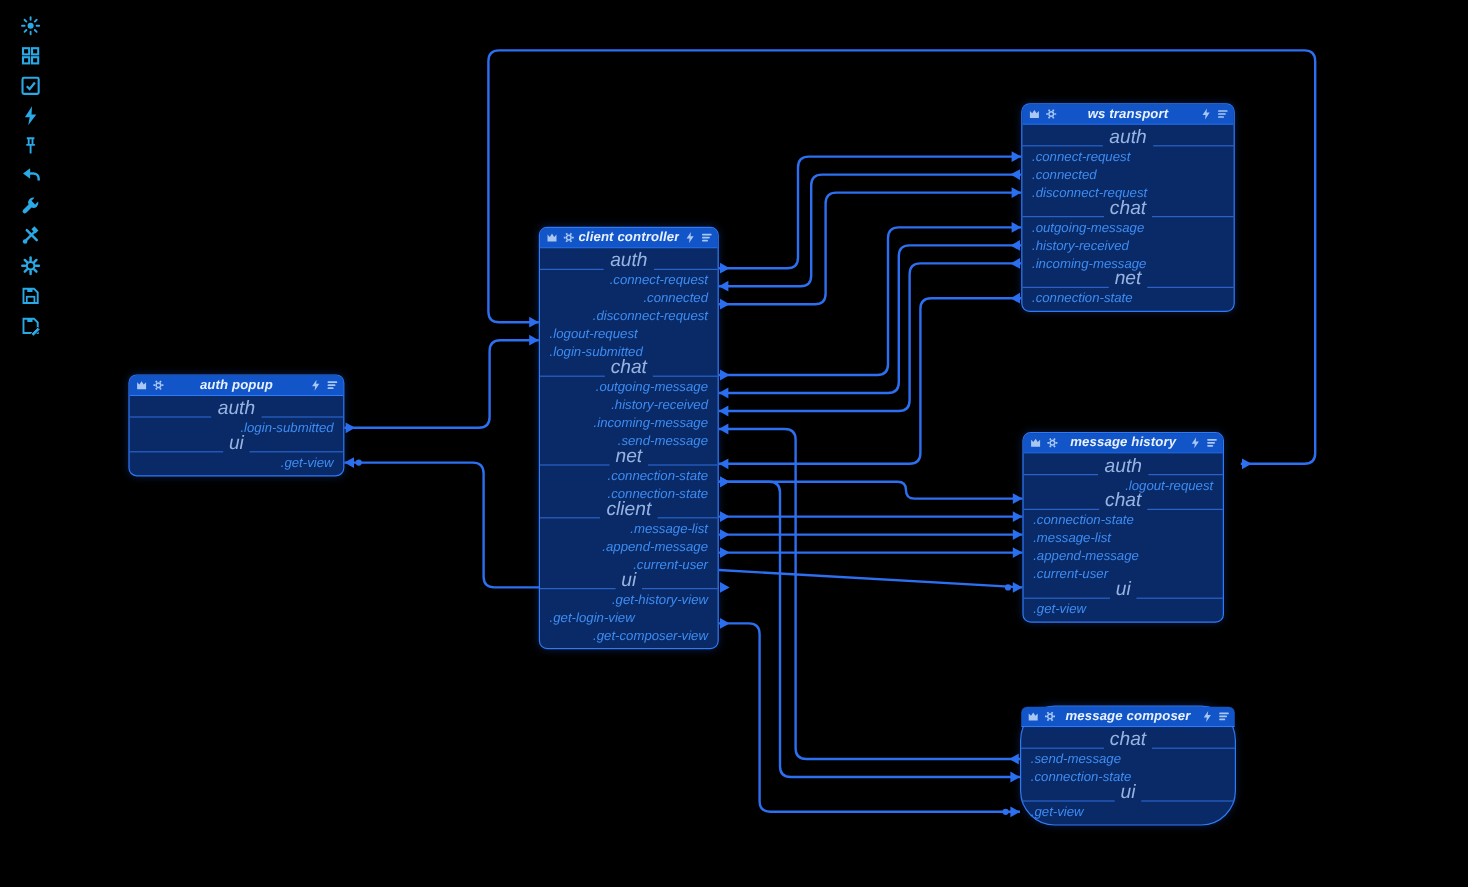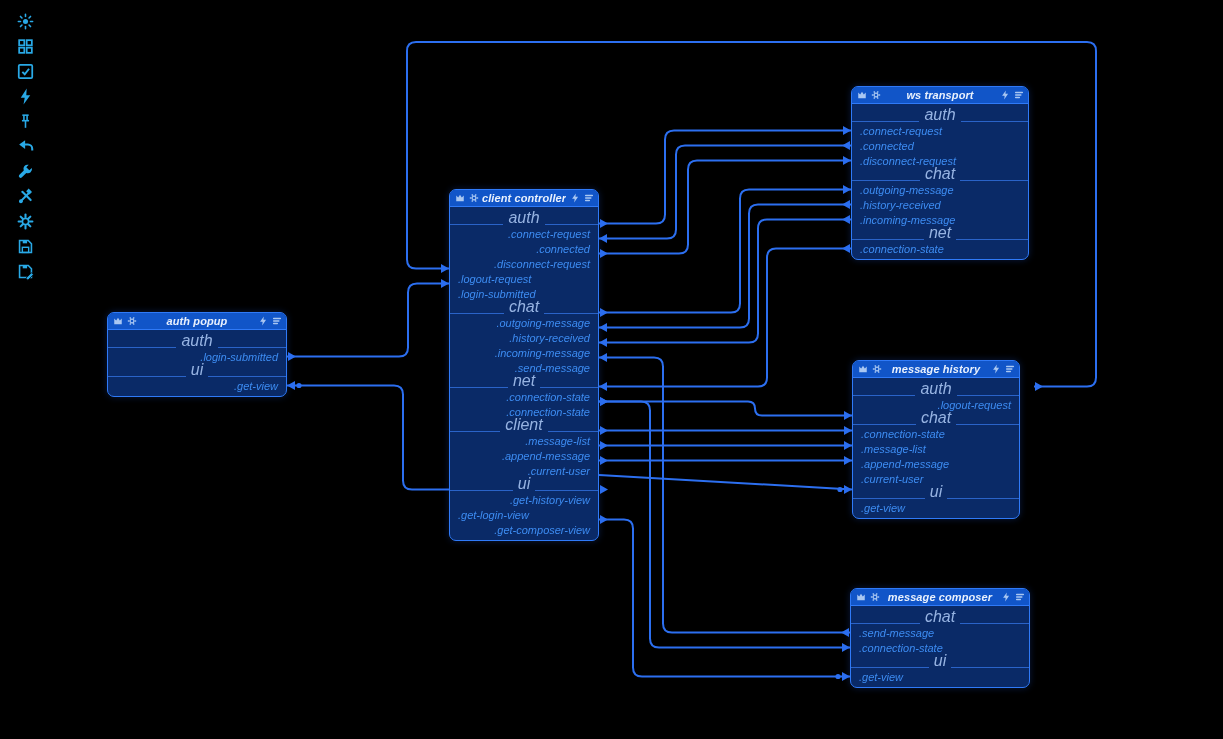--- a/index.html
+++ b/index.html
@@ -503,21 +503,21 @@
           <div class="section-row">
             <span class="rule"></span>
             <span class="lbl">ui</span>
             <span class="rule"></span>
           </div>
           <div class="port-row left">
             <span>.get-view</span>
           </div>
         </div>
       </div>
-      <div class="node" style="left: 850px; top: 588px; width: 180px;">
+      <div class="node" style="left: 850px; top: 588px; width: 180px; border-radius: 29px;">
         <div class="node-header">
           <span class="hicon">
             <svg width="10" height="10" viewBox="0 0 12 12" xmlns="http://www.w3.org/2000/svg">
               <path d="M1.5 10 V3 l2.3 2.3 L6 2 l2.2 3.3 L10.5 3 v7 z" fill="#a9c7f2"></path>
             </svg>
           </span>
           <span class="hicon">
             <svg width="10" height="10" viewBox="0 0 12 12" xmlns="http://www.w3.org/2000/svg">
               <circle cx="6" cy="6" r="2.3" stroke="#a9c7f2" stroke-width="1.5" fill="none"></circle>
               <g stroke="#a9c7f2" stroke-width="1.7">

